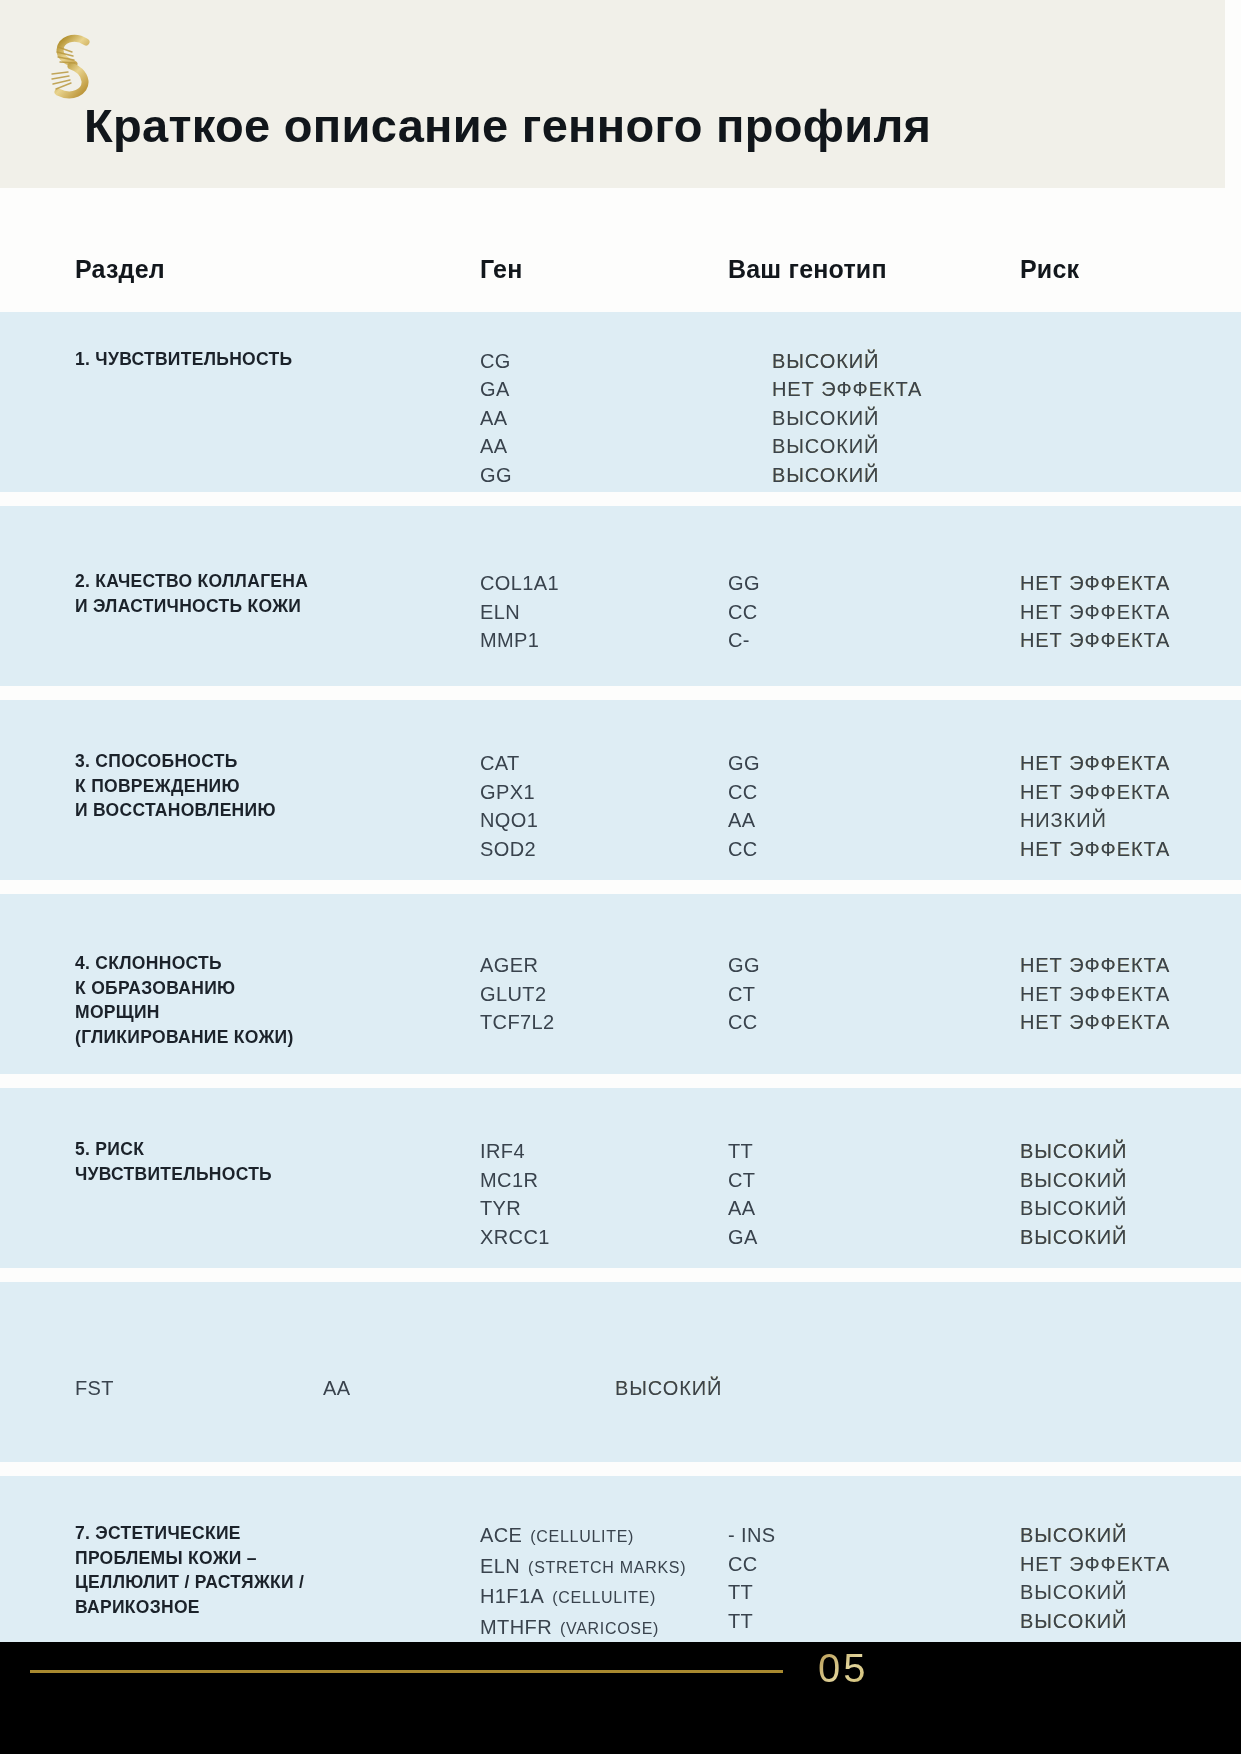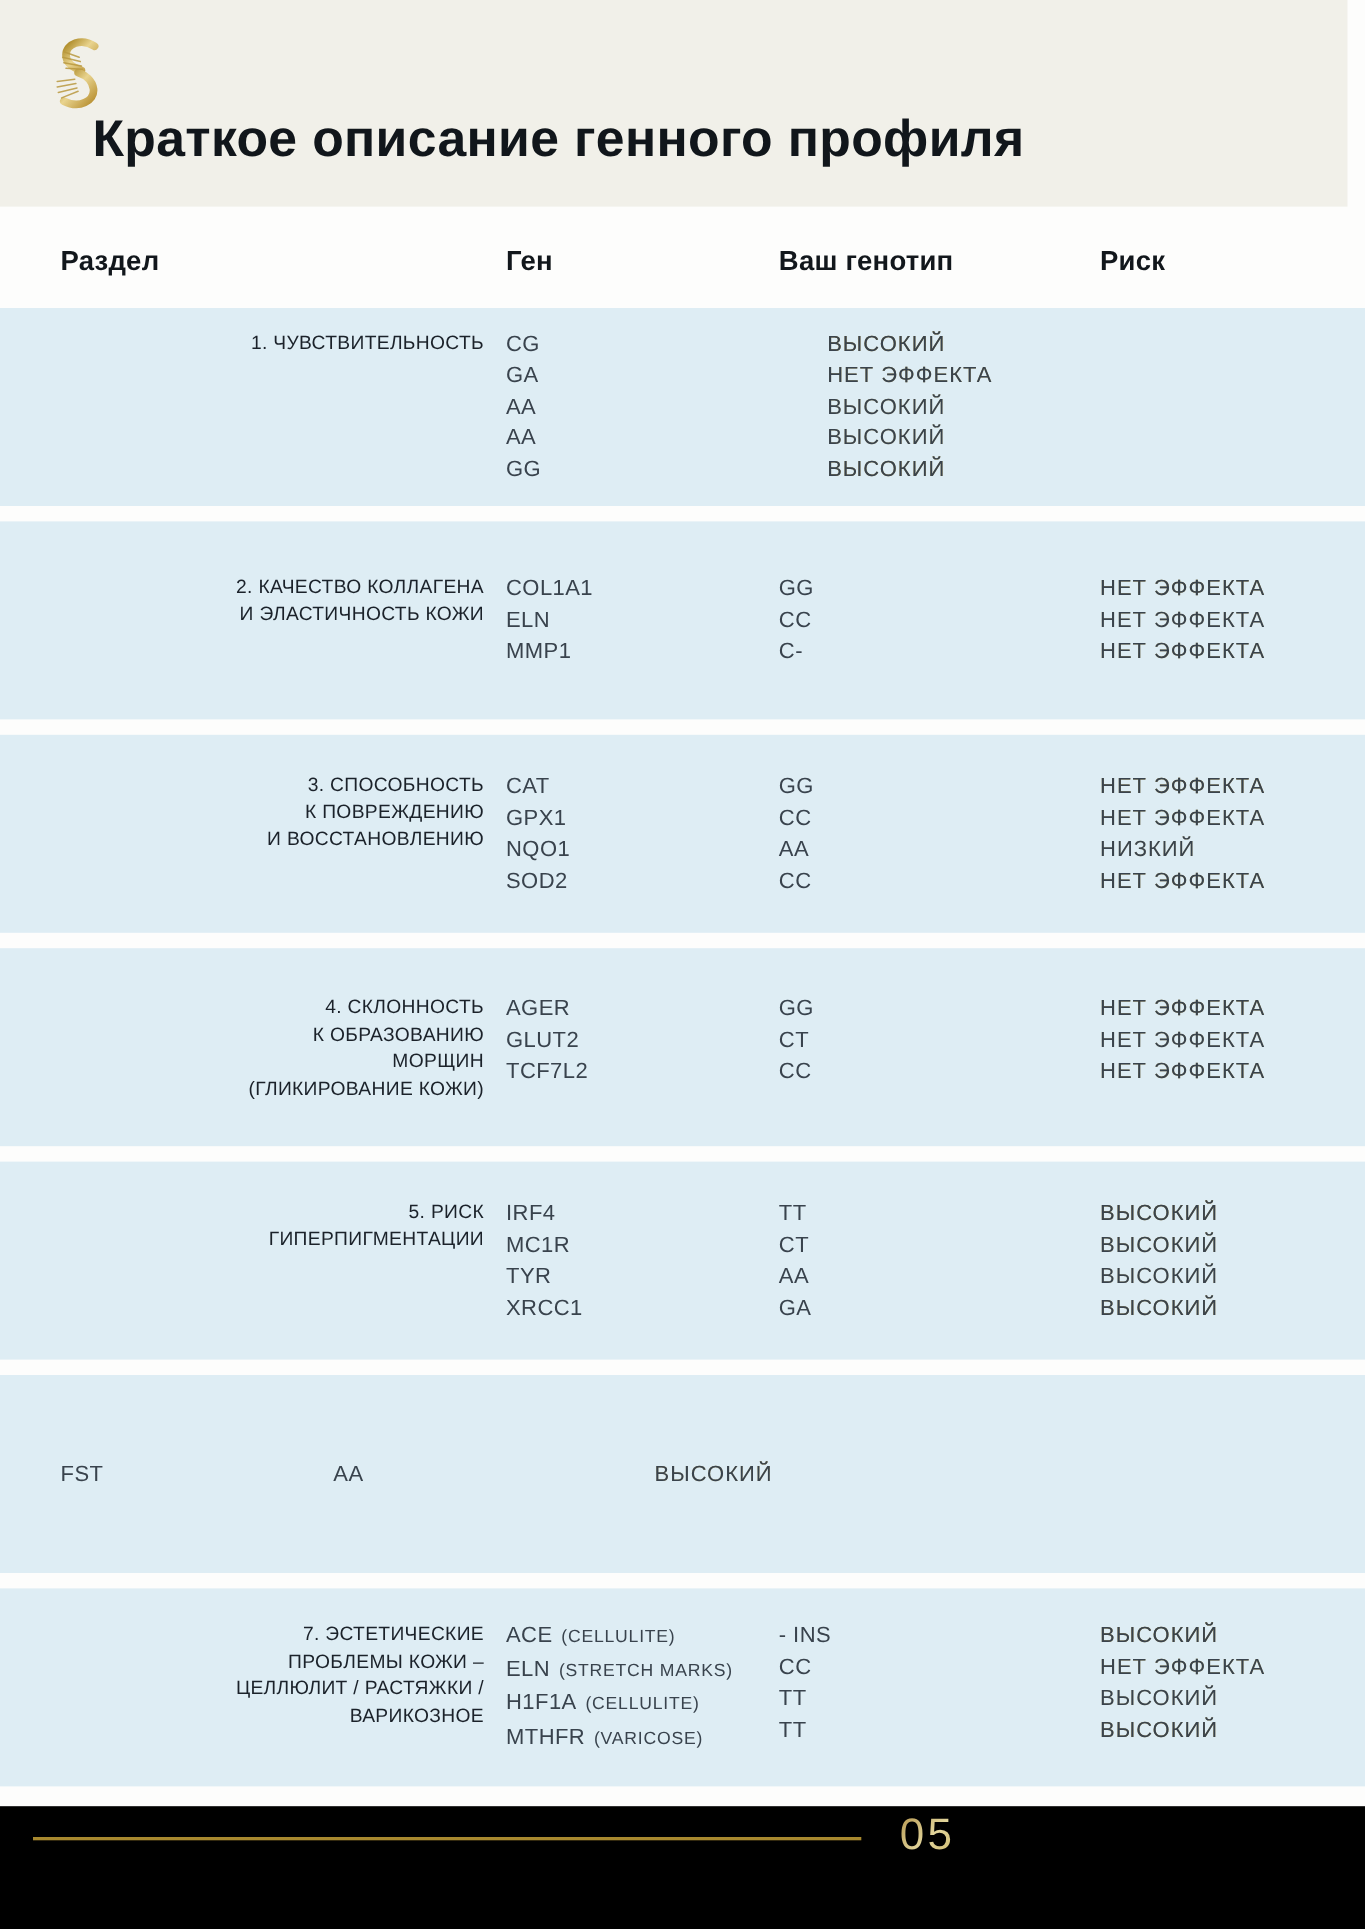--- a/index.html
+++ b/index.html
@@ -9,33 +9,33 @@
   }
   
   .page-top{position:absolute;top:0;left:0;right:16px;height:188px;background:#f1f0e9;}
   .logo{position:absolute;left:42px;top:34px;width:60px;height:66px;}
   .page-title{
     position:absolute;left:84px;top:98px;margin:0;white-space:nowrap;
     font-size:47px;font-weight:800;letter-spacing:.3px;color:#11161b;
   }
   
   .table-area{position:absolute;top:188px;left:0;right:0;bottom:112px;background:#fdfdfc;}
-  .cols{display:flex;align-items:flex-start;padding-left:55px;box-sizing:border-box;width:100%;}
+  .cols{display:flex;align-items:flex-start;padding-left:75px;box-sizing:border-box;width:100%;margin-top:32px;}
   .c1{width:405px;box-sizing:border-box;padding-right:20px;}
   .c2{width:248px;box-sizing:border-box;}
   .c3{width:292px;box-sizing:border-box;}
   .c4{flex:1;box-sizing:border-box;padding-right:30px;}
   .thead{height:92px;display:flex;align-items:flex-end;padding-bottom:28px;box-sizing:border-box;}
   .thead .hcell{font-size:25px;font-weight:700;color:#12171c;letter-spacing:.2px;}
   .band{
     height:180px;margin-bottom:14px;background:#deedf4;
     display:flex;align-items:center;
   }
   .band:last-child{margin-bottom:0;}
-  .sec-label{font-size:17.5px;font-weight:400;line-height:24.5px;color:#1b222a;letter-spacing:.3px;text-align:right;}
+  .sec-label{font-size:17.5px;font-weight:700;line-height:24.5px;color:#1b222a;letter-spacing:.3px;}
   .cell-line{font-size:20px;line-height:28.5px;color:#39434d;letter-spacing:.4px;white-space:nowrap;}
   .note{font-size:16px;letter-spacing:.7px;margin-left:8px;color:#39434d;}
   .risk-col .cell-line{letter-spacing:.9px;}
   .risk-col{color:#b3954a;}
   @supports ((-webkit-background-clip:text) or (background-clip:text)){
     .risk-col{
       background:linear-gradient(180deg,#97782a 0%,#c9b878 38%,#e8e0b8 58%,#cdbc7c 78%,#9a7b2b 100%);
       -webkit-background-clip:text;background-clip:text;color:transparent;
     }
   }
@@ -195,21 +195,21 @@
               <div class="cell-line">НЕТ ЭФФЕКТА</div>
               <div class="cell-line">НЕТ ЭФФЕКТА</div>
             </div>
     </div>
   </section>
 
   <section class="band">
     <div class="cols band-inner">
       <div class="c1 sec-label">
               <div>5. РИСК</div>
-              <div>ГИПЕРПИГМЕНТАЦИИ</div>
+              <div>ЧУВСТВИТЕЛЬНОСТЬ</div>
             </div>
       <div class="c2 gene-col">
               <div class="cell-line">IRF4</div>
               <div class="cell-line">MC1R</div>
               <div class="cell-line">TYR</div>
               <div class="cell-line">XRCC1</div>
             </div>
       <div class="c3 geno-col">
               <div class="cell-line">TT</div>
               <div class="cell-line">CT</div>

